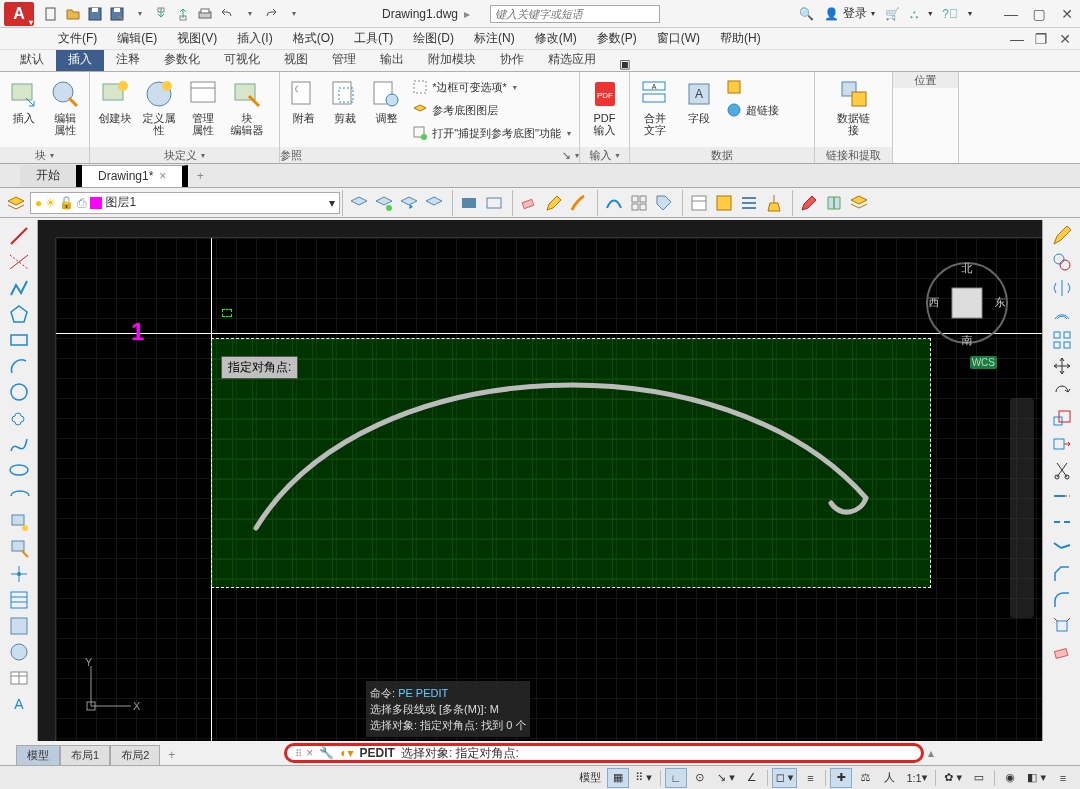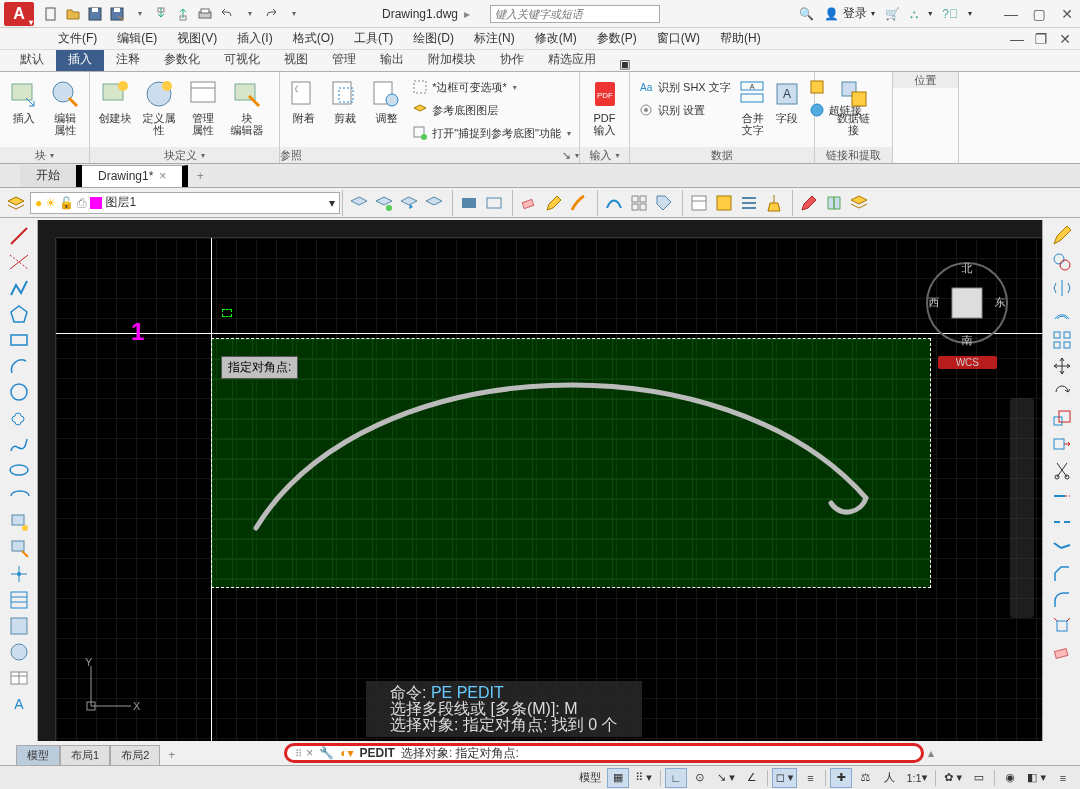--- a/index.html
+++ b/index.html
@@ -69,25 +69,25 @@
   .selection-rect { position: absolute; left: 155px; top: 100px; width: 720px; height: 250px; background: rgba(0,128,0,0.4); border: 1px dashed #fff; }
   .sel-grid { position:absolute; inset:0; background-image: linear-gradient(#0a4a0a 1px, transparent 1px), linear-gradient(90deg, #0a4a0a 1px, transparent 1px); background-size: 20px 20px;}
   .crosshair-h { position: absolute; top: 95px; left: 0; right: 0; height: 1px; background: #fff; }
   .crosshair-v { position: absolute; left: 155px; top: 0; bottom: 0; width: 1px; background: #fff; }
   .pickbox { position:absolute; left:166px; top:71px; width:10px; height:8px; border:1px dashed #0f0;}
   .annotation-1 { position: absolute; left: 75px; top: 80px; color: magenta; font-size: 24px; font-weight: bold; }
   .tooltip-box { position: absolute; left: 165px; top: 118px; background: #c0c0c0; border: 1px solid #555; padding: 2px 6px; font-size: 12px; color: #000; }
   .arc-curve { position: absolute; left: 190px; top: 130px; }
   .ucs-icon { position: absolute; left: 25px; bottom: 25px; }
   .viewcube { position: absolute; right: 30px; top: 20px; width: 90px; height: 90px; }
-  .wcs-badge { position:absolute; right:45px; top:118px; background:#b91c1c; color:#ccc; font-size:10px; padding:1px 18px; border-radius:2px;}
+  .wcs-badge { position:absolute; right:45px; top:118px; background:#15803d; color:#ccc; font-size:10px; padding:1px 2px; border-radius:2px;}
   .navbar-vert { position:absolute; right:8px; top:160px; width:24px; height:220px; background:rgba(60,60,60,0.5); border-radius:4px;}
   
   
-  .cmd-history { position: absolute; left: 310px; bottom: 4px; background: rgba(40,40,40,0.88); color: #ddd; font-size: 16px; padding: 4px 24px; line-height: 16px; font-family: Consolas, monospace; }
+  .cmd-history { position: absolute; left: 310px; bottom: 4px; background: rgba(40,40,40,0.88); color: #ddd; font-size: 11px; padding: 4px 4px; line-height: 16px; font-family: Consolas, monospace; }
   .cmd-history .kw { color: #6cf; }
   
   
   .cmdline-wrap { position: absolute; bottom: 24px; left: 0; right: 0; height: 24px; background: #f0f0f0; display: flex; align-items: center; padding: 0 4px; }
   .cmdline-box { margin-left: 280px; height: 20px; flex: 0 0 640px; border: 3px solid #d22; border-radius: 12px; background: #fff; display: flex; align-items: center; padding: 0 8px; gap: 6px; font-size: 12px; }
   .cmdline-handle { color:#999; letter-spacing:-2px; font-size:10px;}
   .cmd-label { font-weight: bold; }
   
   
   .layout-tabs { position: absolute; bottom: 24px; left: 16px; height: 20px; display: flex; align-items: center; gap: 0; z-index:5;}
@@ -336,35 +336,20 @@
             <text x="16" y="20" fill="#fff" font-size="8" text-anchor="middle">PDF</text>
           </svg>
         <div class="lbl" style="white-space:pre;">PDF
 输入</div>
       </div>
     </div>
     <div class="ribbon-panel-title dd-arrow">输入</div>
   </div>
   <div class="ribbon-panel" style="width:185px;">
     <div class="ribbon-panel-body">
-      <div class="ribbon-col">
-        <div class="ribbon-row-item">
-            <svg class="icon16" viewBox="0 0 16 16">
-              <text x="2" y="12" font-size="10" fill="#28c">Aa</text>
-            </svg>
-            <span>识别 SHX 文字</span>
-          </div>
-        <div class="ribbon-row-item">
-            <svg class="icon16" viewBox="0 0 16 16">
-              <circle cx="8" cy="8" r="5" fill="none" stroke="#888"></circle>
-              <circle cx="8" cy="8" r="2" fill="#888"></circle>
-            </svg>
-            <span>识别 设置</span>
-          </div>
-      </div>
       <div class="ribbon-btn-large">
         <svg class="icon32" viewBox="0 0 32 32">
             <rect x="4" y="4" width="22" height="8" fill="none" stroke="#28c"></rect>
             <rect x="4" y="16" width="22" height="8" fill="none" stroke="#28c"></rect>
             <text x="15" y="11" font-size="7" text-anchor="middle" fill="#333">A</text>
           </svg>
         <div class="lbl" style="white-space:pre;">合并
 文字</div>
       </div>
       <div class="ribbon-btn-large">

